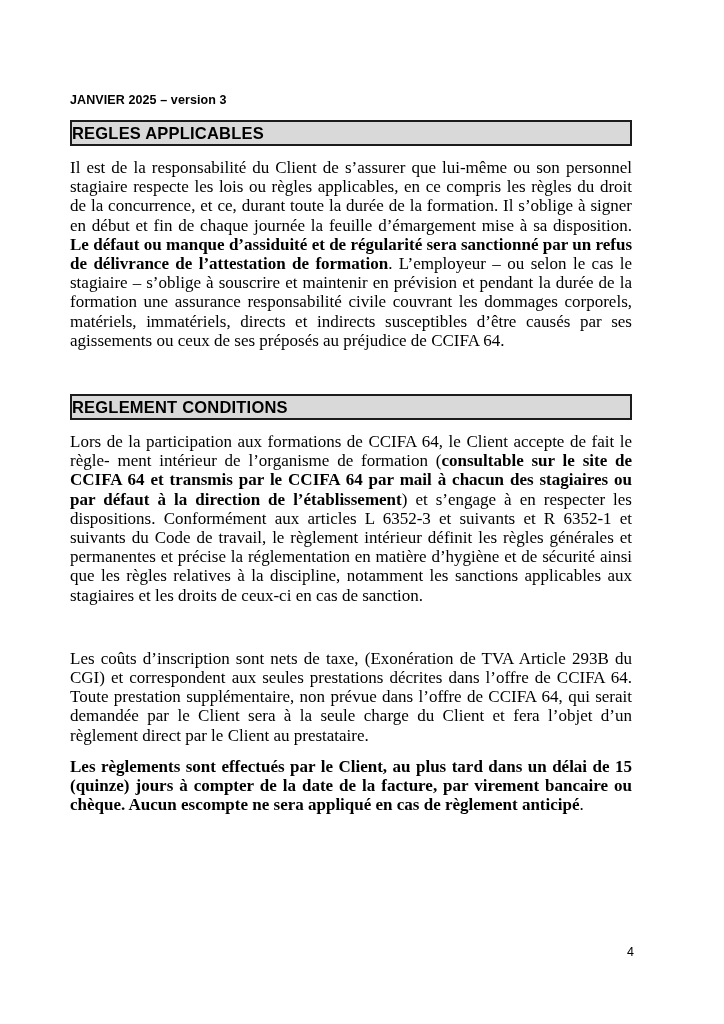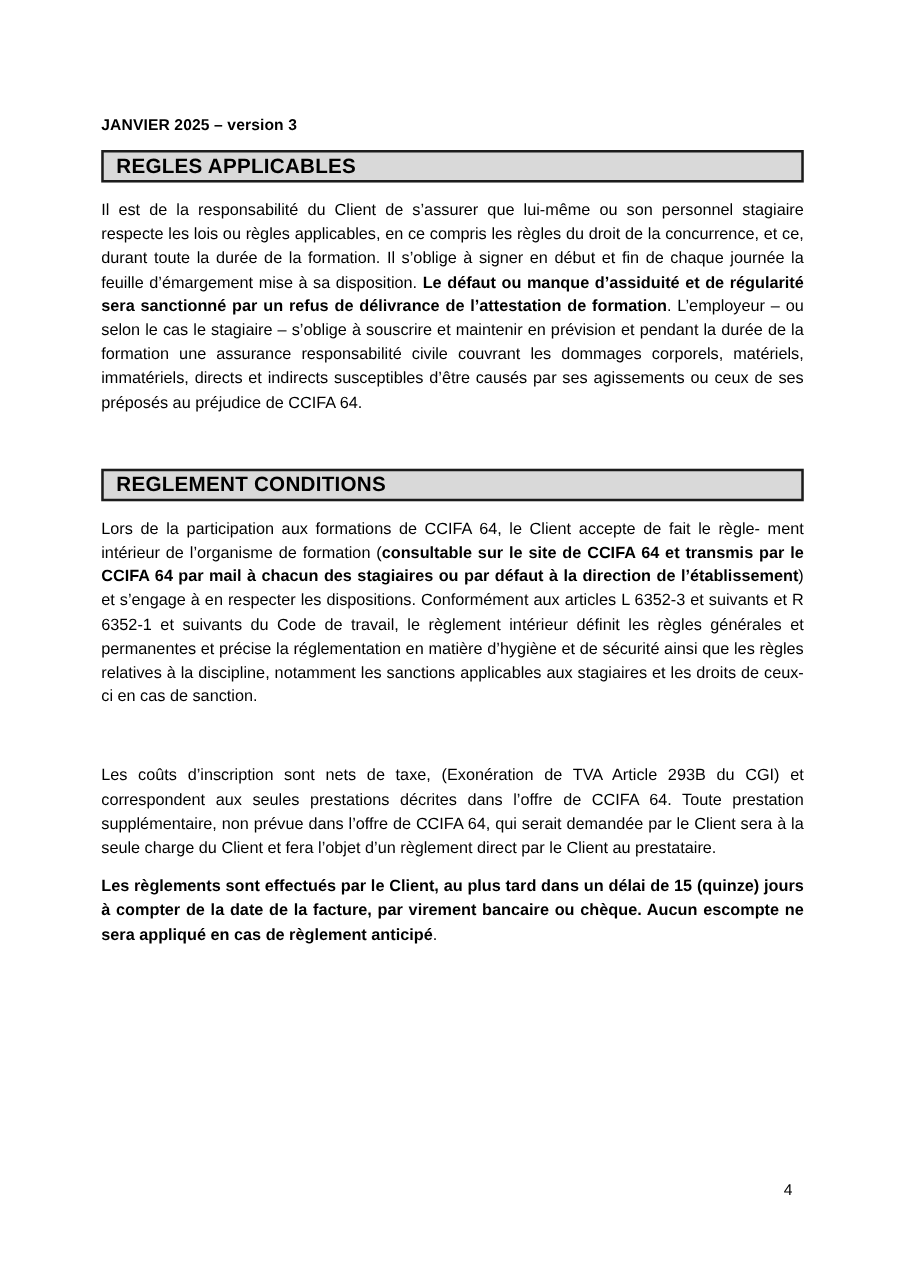--- a/index.html
+++ b/index.html
@@ -11,48 +11,49 @@
     position: relative;
     width: 724px;
     height: 1024px;
     background: var(--page-bg, #ffffff);
     color: var(--text-color, #000000);
     font-family: "Liberation Sans", sans-serif;
     overflow: hidden;
   }
   .content {
     position: absolute;
-    left: 81px;
+    left: 70px;
     top: 93px;
     width: 562px;
   }
   .doc-header {
     font-size: 12.5px;
     line-height: 14px;
     font-weight: 700;
     letter-spacing: 0.1px;
   }
   .section { margin-top: 44px; }
   .section.section-first { margin-top: 13px; }
   .section-heading {
     box-sizing: border-box;
     width: 100%;
     border: 2px solid var(--heading-border, #1c1c1c);
     background: var(--heading-bg, #d9d9d9);
     font-weight: 700;
     font-size: 16.5px;
     line-height: 18px;
-    padding: 2px 6px 2px 10px;
+    padding: 2px 6px 2px 0;
     letter-spacing: 0.2px;
   }
   .para {
     margin: 12px 0 0 0;
-    font-size: 13px;
+    font-size: 17px;
     line-height: 19.2px;
     text-align: justify;
+    font-family: Liberation Serif, serif;
   }
   .para + .para { }
   .para b { font-weight: 700; }
   .page-number {
     position: absolute;
     top: 945px;
     left: 627px;
     font-size: 12.5px;
   }
 </style>

